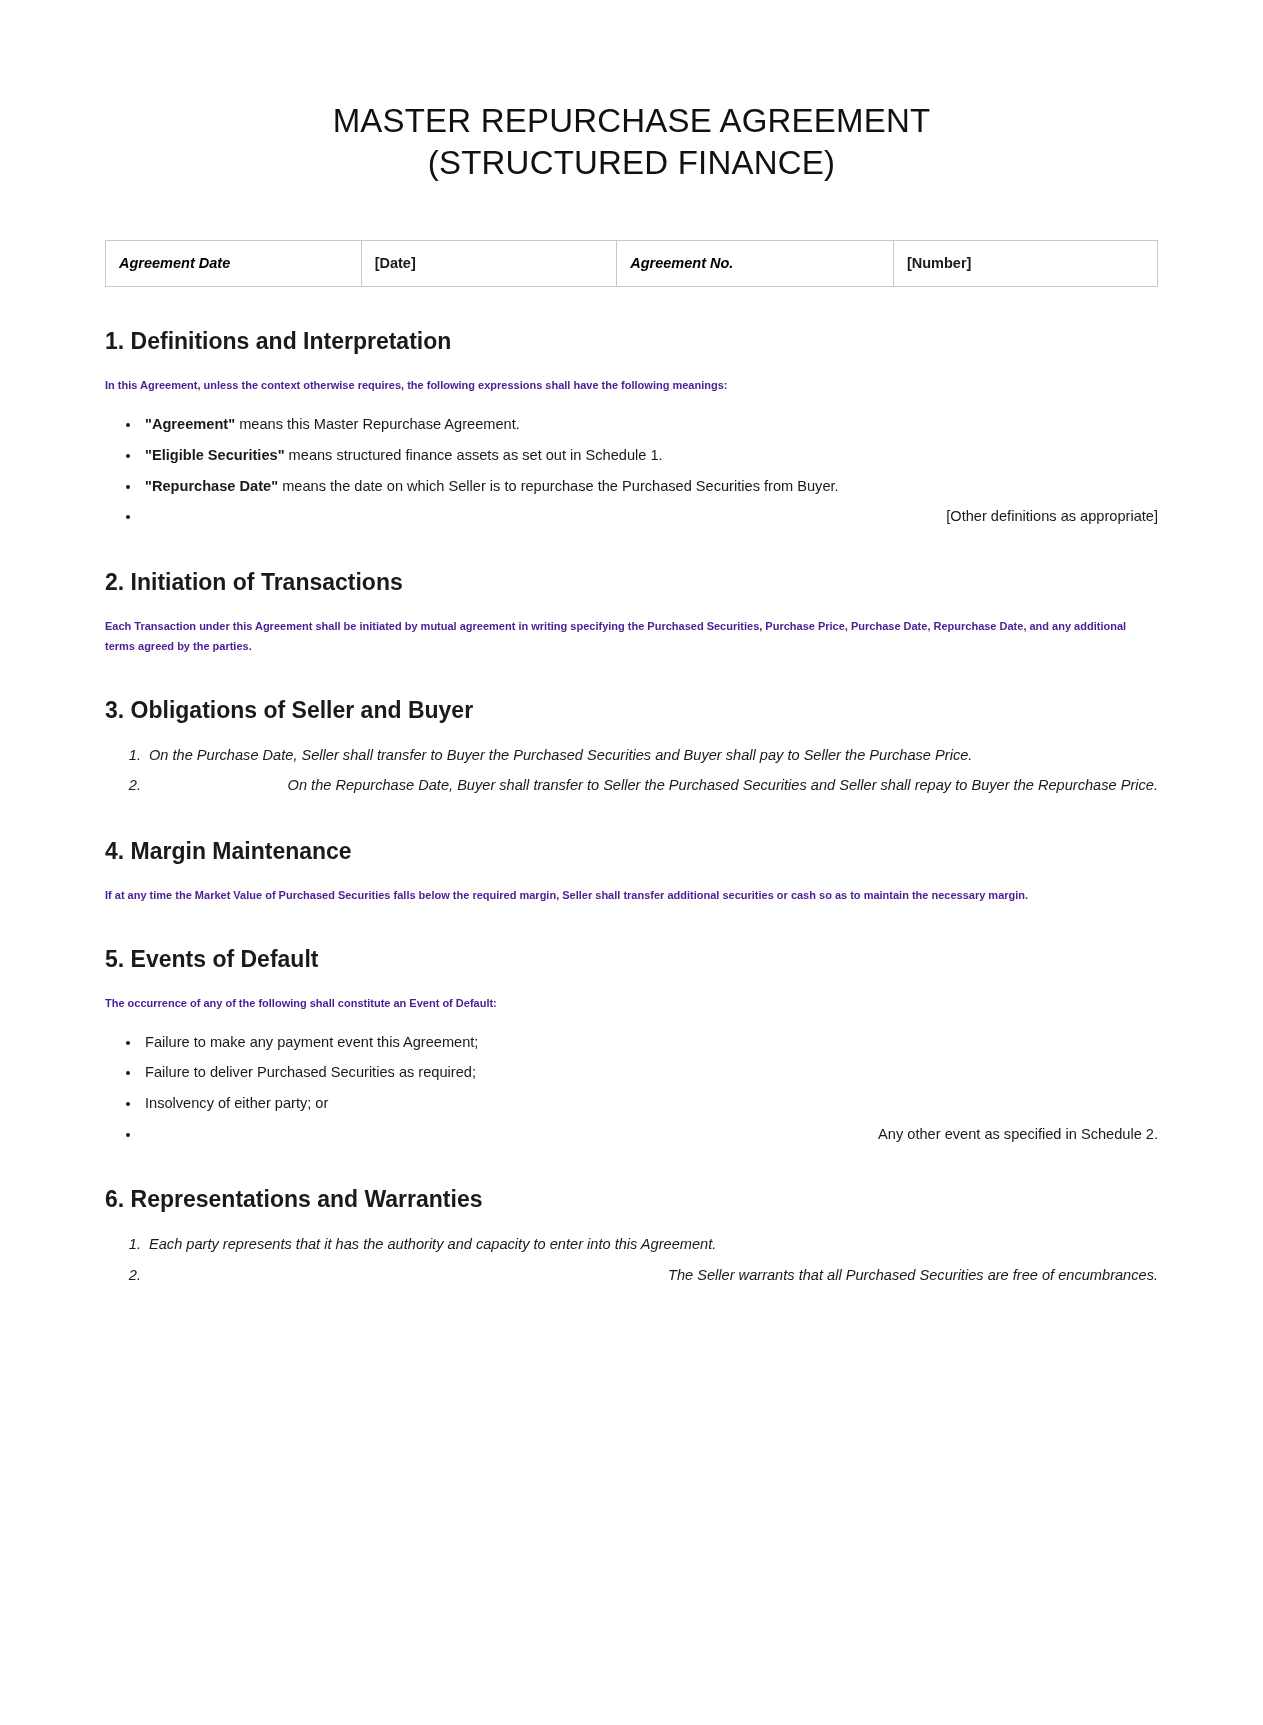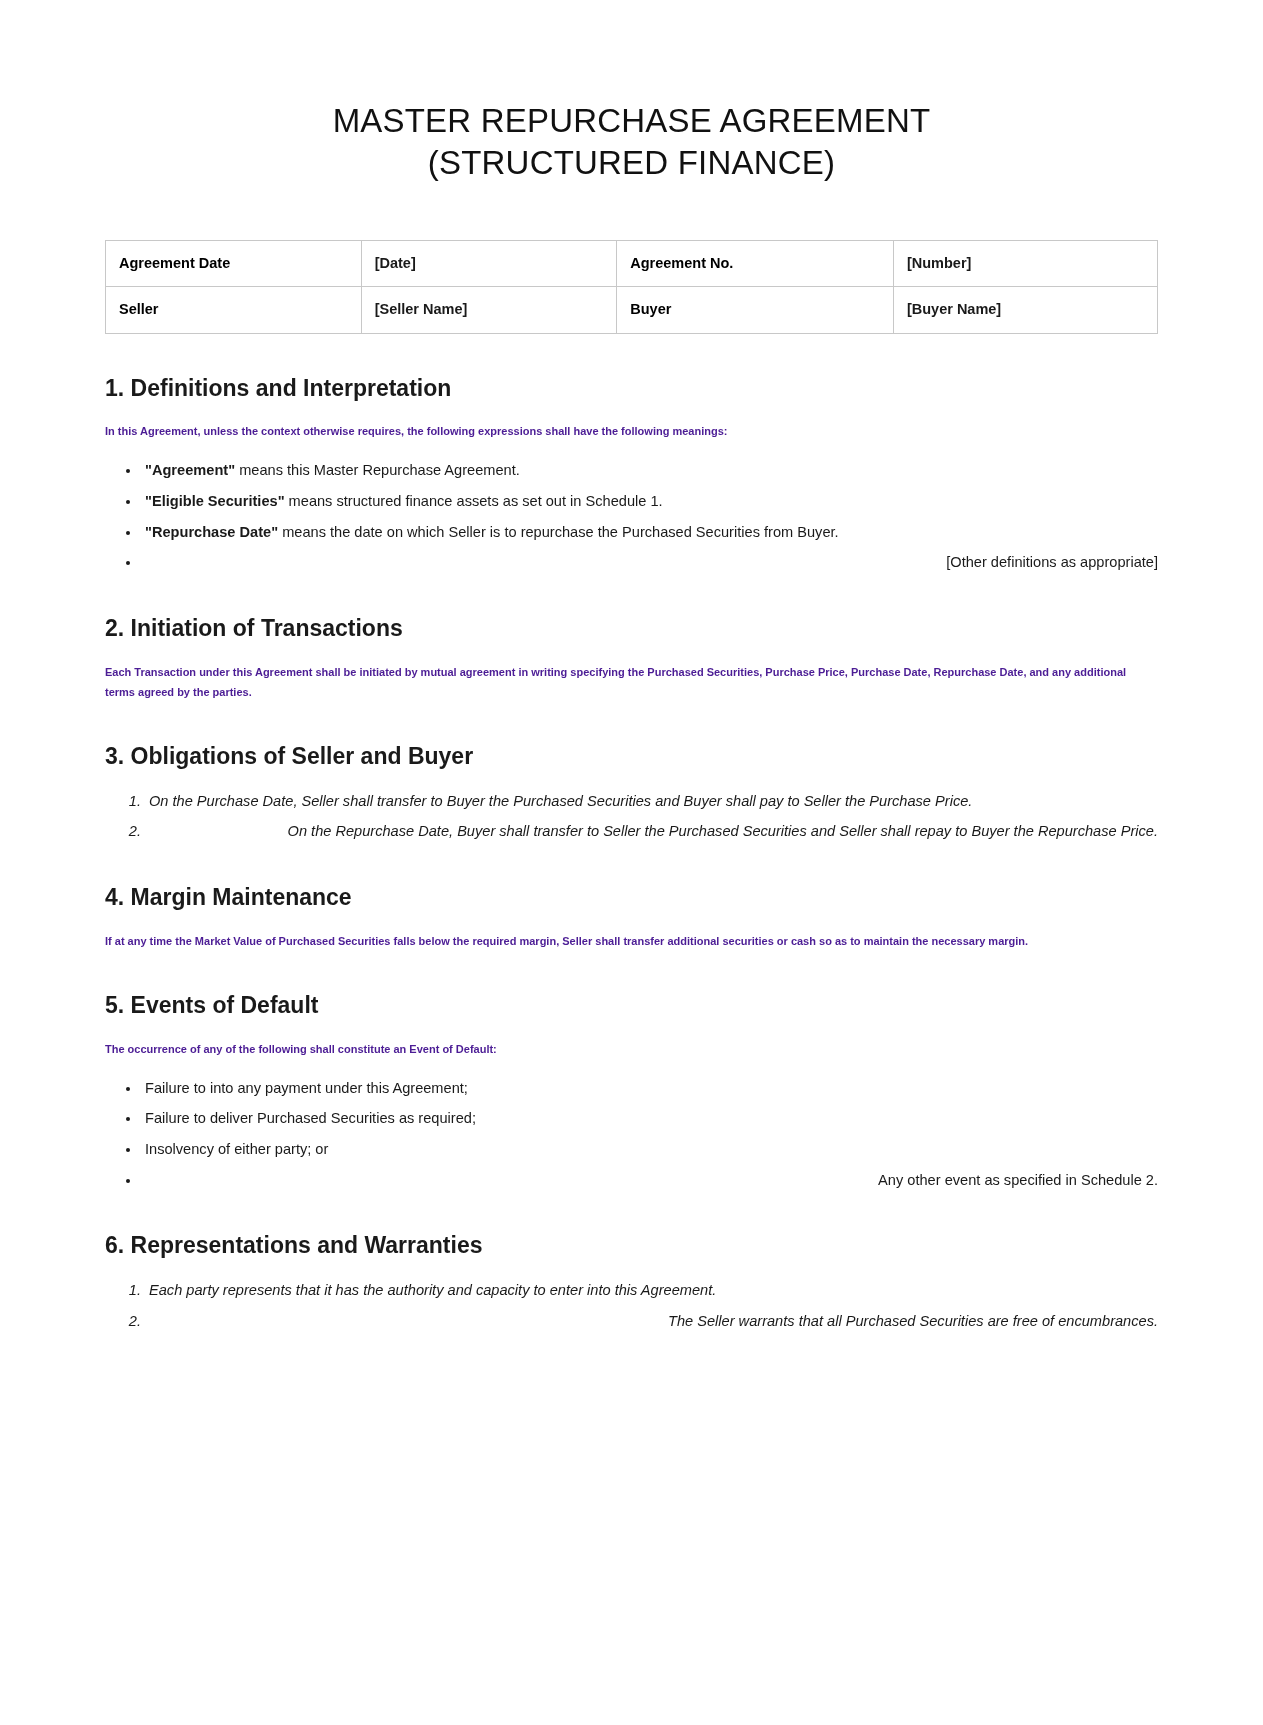--- a/index.html
+++ b/index.html
@@ -52,20 +52,21 @@
     border: 1px solid #c8c8c8;
     padding: 12px 13px;
     font-size: 14.5px;
     line-height: 1.45;
     vertical-align: middle;
     height: 20px;
   }
   .info-table td.label {
     font-weight: bold;
     color: #000;
+    font-style: italic;
   }
   .info-table td.value {
     font-weight: bold;
     color: #1a1a1a;
   }
   .col-a { width: 24.3%; }
   .col-b { width: 24.3%; }
   .col-c { width: 26.3%; }
   .col-d { width: 25.1%; }
 
@@ -124,26 +125,20 @@
           <col class="col-c">
           <col class="col-d">
       </colgroup>
       <tbody>
         <tr>
           <td class="label">Agreement Date</td>
           <td class="value">[Date]</td>
           <td class="label">Agreement No.</td>
           <td class="value">[Number]</td>
         </tr>
-        <tr>
-          <td class="label">Seller</td>
-          <td class="value">[Seller Name]</td>
-          <td class="label">Buyer</td>
-          <td class="value">[Buyer Name]</td>
-        </tr>
       </tbody>
     </table>
 
     <h2 class="section-heading">1. Definitions and Interpretation</h2>
     <p class="body-text">In this Agreement, unless the context otherwise requires, the following expressions shall have the following meanings:</p>
     <ul class="doc-list">
       <li><span class="b">"Agreement"</span><span> means this Master Repurchase Agreement.</span></li>
       <li><span class="b">"Eligible Securities"</span><span> means structured finance assets as set out in Schedule 1.</span></li>
       <li><span class="b">"Repurchase Date"</span><span> means the date on which Seller is to repurchase the Purchased Securities from Buyer.</span></li>
       <li><span>[Other definitions as appropriate]</span></li>
@@ -157,21 +152,21 @@
       <li>On the Purchase Date, Seller shall transfer to Buyer the Purchased Securities and Buyer shall pay to Seller the Purchase Price.</li>
       <li>On the Repurchase Date, Buyer shall transfer to Seller the Purchased Securities and Seller shall repay to Buyer the Repurchase Price.</li>
     </ol>
 
     <h2 class="section-heading">4. Margin Maintenance</h2>
     <p class="body-text">If at any time the Market Value of Purchased Securities falls below the required margin, Seller shall transfer additional securities or cash so as to maintain the necessary margin.</p>
 
     <h2 class="section-heading">5. Events of Default</h2>
     <p class="body-text">The occurrence of any of the following shall constitute an Event of Default:</p>
     <ul class="doc-list">
-      <li>Failure to into any payment under this Agreement;</li>
+      <li>Failure to make any payment event this Agreement;</li>
       <li>Failure to deliver Purchased Securities as required;</li>
       <li>Insolvency of either party; or</li>
       <li>Any other event as specified in Schedule 2.</li>
     </ul>
 
     <h2 class="section-heading">6. Representations and Warranties</h2>
     <ol class="doc-list">
       <li>Each party represents that it has the authority and capacity to enter into this Agreement.</li>
       <li>The Seller warrants that all Purchased Securities are free of encumbrances.</li>
     </ol>

